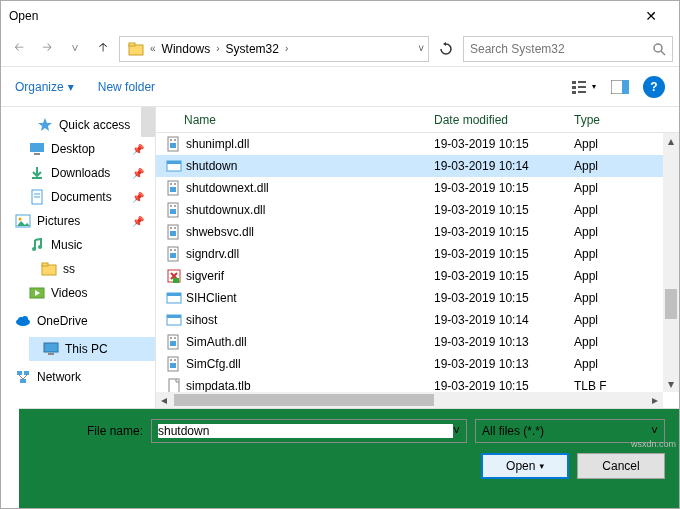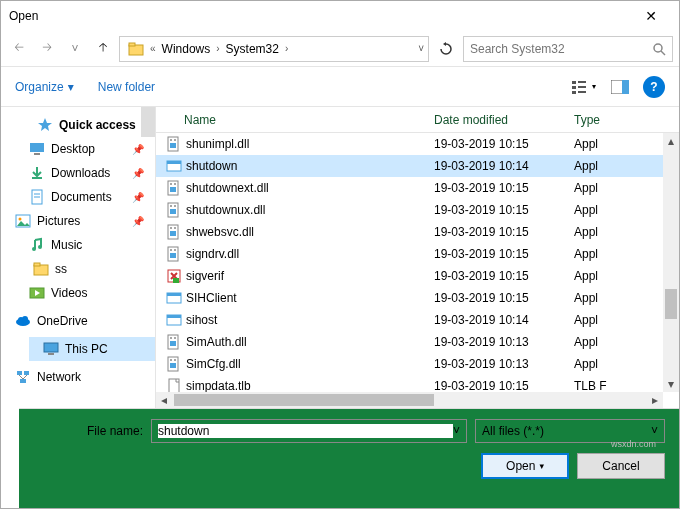--- a/index.html
+++ b/index.html
@@ -20,21 +20,21 @@
 .searchbox input { border: none; outline: none; flex: 1; color: #1d4ed8; }
 .toolbar { height: 40px; display: flex; align-items: center; padding: 0 14px; gap: 24px; border-bottom: 1px solid #e5e5e5; }
 .tb-item { color: #1a6fc4; display: flex; align-items: center; gap: 4px; }
 .tb-right { margin-left: auto; display: flex; align-items: center; gap: 10px; }
 .tb-icon { width: 26px; height: 22px; display: flex; align-items: center; justify-content: center; border: 1px solid transparent; }
 .help { width: 22px; height: 22px; border-radius: 50%; background: #0078d7; color: #fff; display: flex; align-items: center; justify-content: center; font-weight: bold; }
 .body { flex: 1; display: flex; min-height: 0; }
 .sidebar { width: 155px; border-right: 1px solid #e5e5e5; padding: 6px 0; overflow: hidden; position: relative; }
 .side-group { margin-bottom: 4px; }
 .side-item { display: flex; align-items: center; gap: 6px; padding: 4px 8px 4px 14px; position: relative; }
-.side-item.header { font-weight: bold; padding-left: 36px; }
+.side-item.header { font-weight: normal; padding-left: 36px; }
 .side-item .pin { position: absolute; right: 10px; color: #888; font-size: 10px; }
 .side-item.selected { background: #cce8ff; margin-left: 28px; }
 .side-icon { width: 16px; height: 16px; display: inline-flex; align-items: center; justify-content: center; }
 .side-scroll { position: absolute; right: 0; top: 0; width: 14px; height: 30px; background: #ddd; }
 .main { flex: 1; display: flex; flex-direction: column; min-width: 0; }
 .cols { height: 26px; display: flex; align-items: center; border-bottom: 1px solid #e5e5e5; padding-left: 28px; color: #14532d; }
 .col-name { width: 250px; }
 .col-date { width: 140px; }
 .col-type { flex: 1; }
 .filelist { flex: 1; overflow: hidden; position: relative; }
@@ -52,21 +52,21 @@
 .hscroll .thumb { height:12px; width:260px; background:#c0c0c0; margin-left:2px; }
 .footer { background: #15803d; padding: 10px 14px 29px; border-top: 1px solid #ddd; margin-left: 18px; }
 .fn-row { display: flex; align-items: center; gap: 8px; margin-bottom: 10px; }
 .fn-label { width: 110px; text-align: right; }
 .fn-input { flex: 1; height: 24px; border: 1px solid #888; padding: 0 6px; display:flex; align-items:center; }
 .fn-input input { border:none; outline:none; flex:1; }
 .fn-filter { width: 190px; height: 24px; border: 1px solid #888; padding: 0 6px; display:flex; align-items:center; justify-content:space-between; }
 .btn-row { display: flex; justify-content: flex-end; gap: 8px; }
 .btn { width: 88px; height: 26px; border: 1px solid #a3a3a3; background: #e1e1e1; display:flex; align-items:center; justify-content:center; gap:4px; }
 .btn.primary { border: 2px solid #0078d7; background: #e5f1fb; }
-.watermark { position: absolute; right: 24px; bottom: 60px; font-size: 9px; color: #bbb; }
+.watermark { position: absolute; right: 4px; bottom: 60px; font-size: 9px; color: #bbb; }
 svg { display: block; }
 </style>
 </head>
 <body>
 
 <div class="window">
   <div class="titlebar">
     <span class="title">Open</span>
     <span class="close">✕</span>
   </div>
@@ -195,21 +195,21 @@
               <span class="side-icon">
                 <svg width="16" height="16">
                   <path d="M6 3 L6 12" stroke="#3a7" stroke-width="2"></path>
                   <circle cx="5" cy="12" r="2" fill="#3a7"></circle>
                   <path d="M6 3 L12 2 L12 10" stroke="#3a7" stroke-width="2" fill="none"></path>
                   <circle cx="11" cy="10" r="2" fill="#3a7"></circle>
                 </svg>
               </span>
               <span>Music</span>
             </div>
-            <div class="side-item" style="padding-left: 32px;">
+            <div class="side-item" style="padding-left: 40px;">
               <span class="side-icon">
                 <svg width="16" height="16">
                   <rect x="1" y="4" width="14" height="10" fill="#ffd76b" stroke="#c9a227"></rect>
                   <rect x="1" y="2" width="6" height="3" fill="#ffd76b" stroke="#c9a227"></rect>
                 </svg>
               </span>
               <span>ss</span>
             </div>
             <div class="side-item" style="padding-left: 28px;">
               <span class="side-icon">

